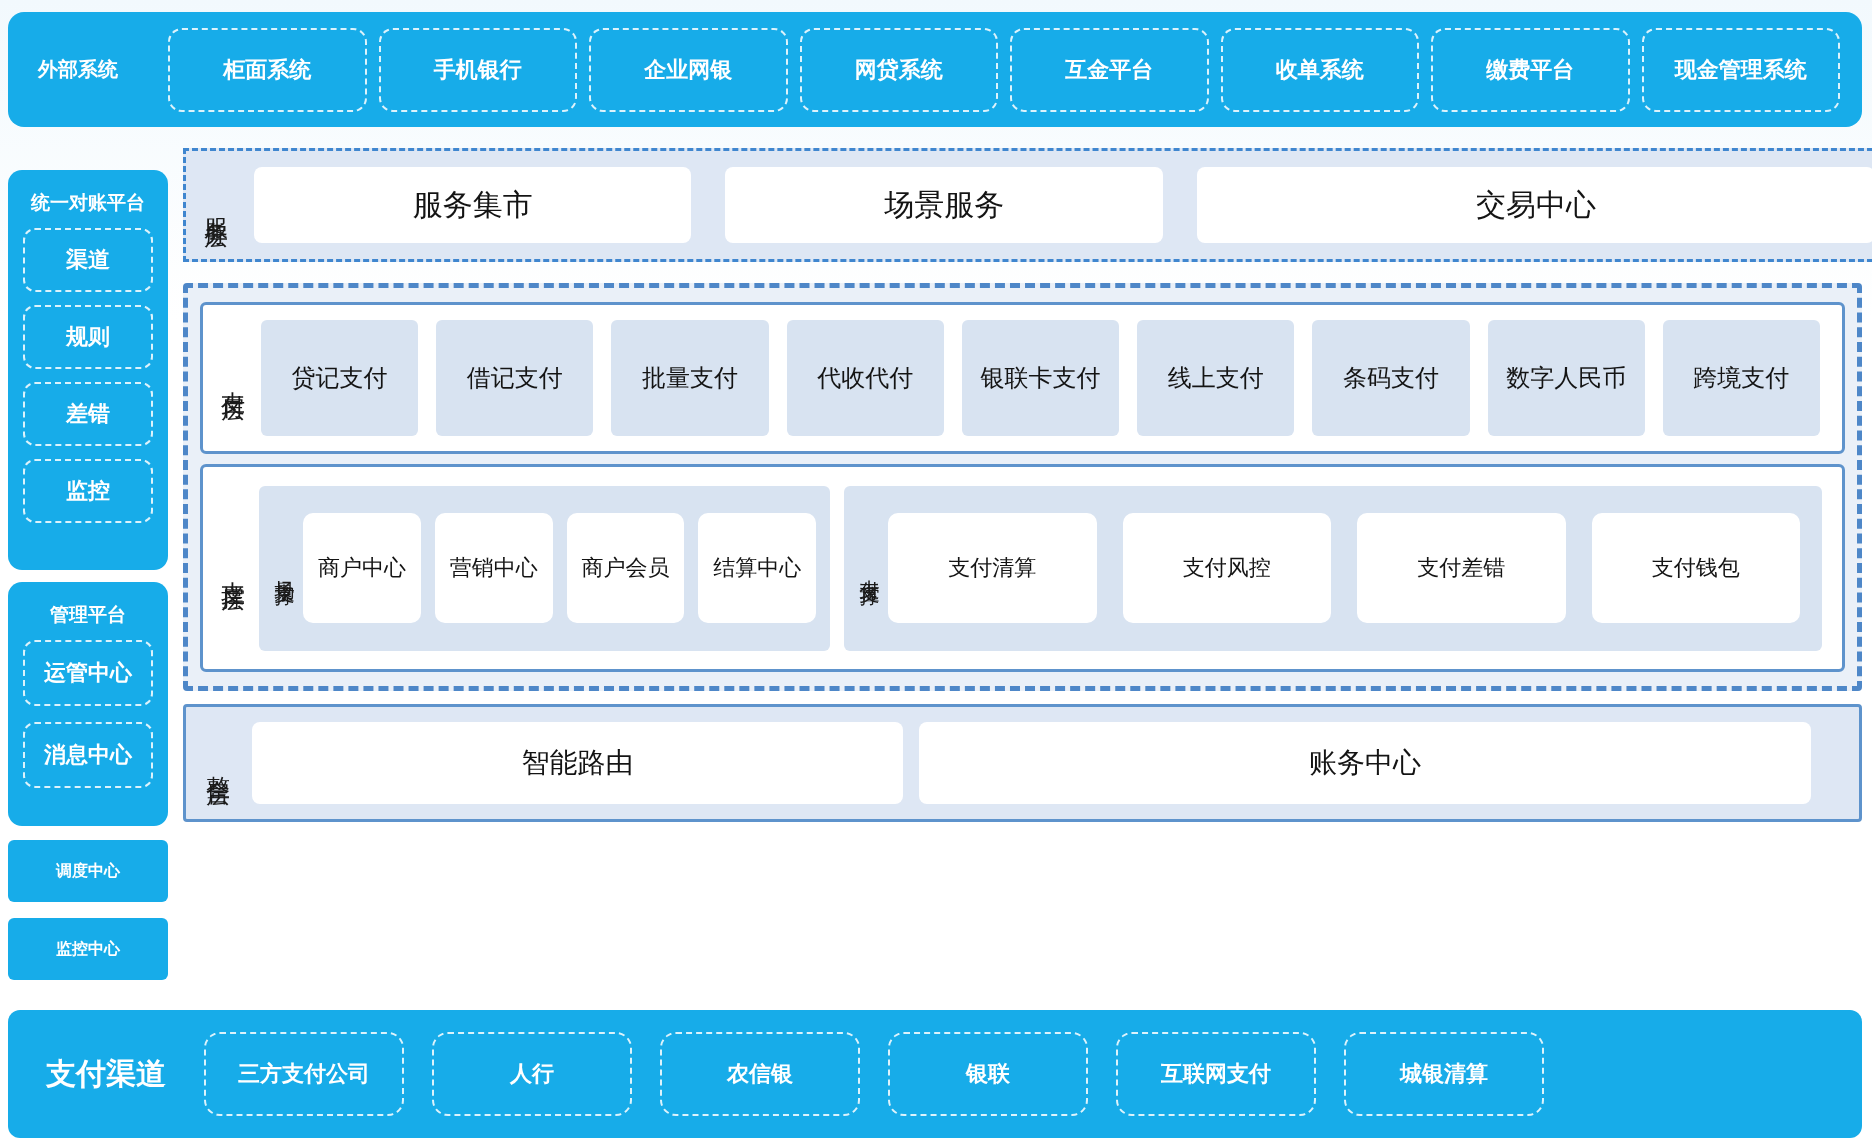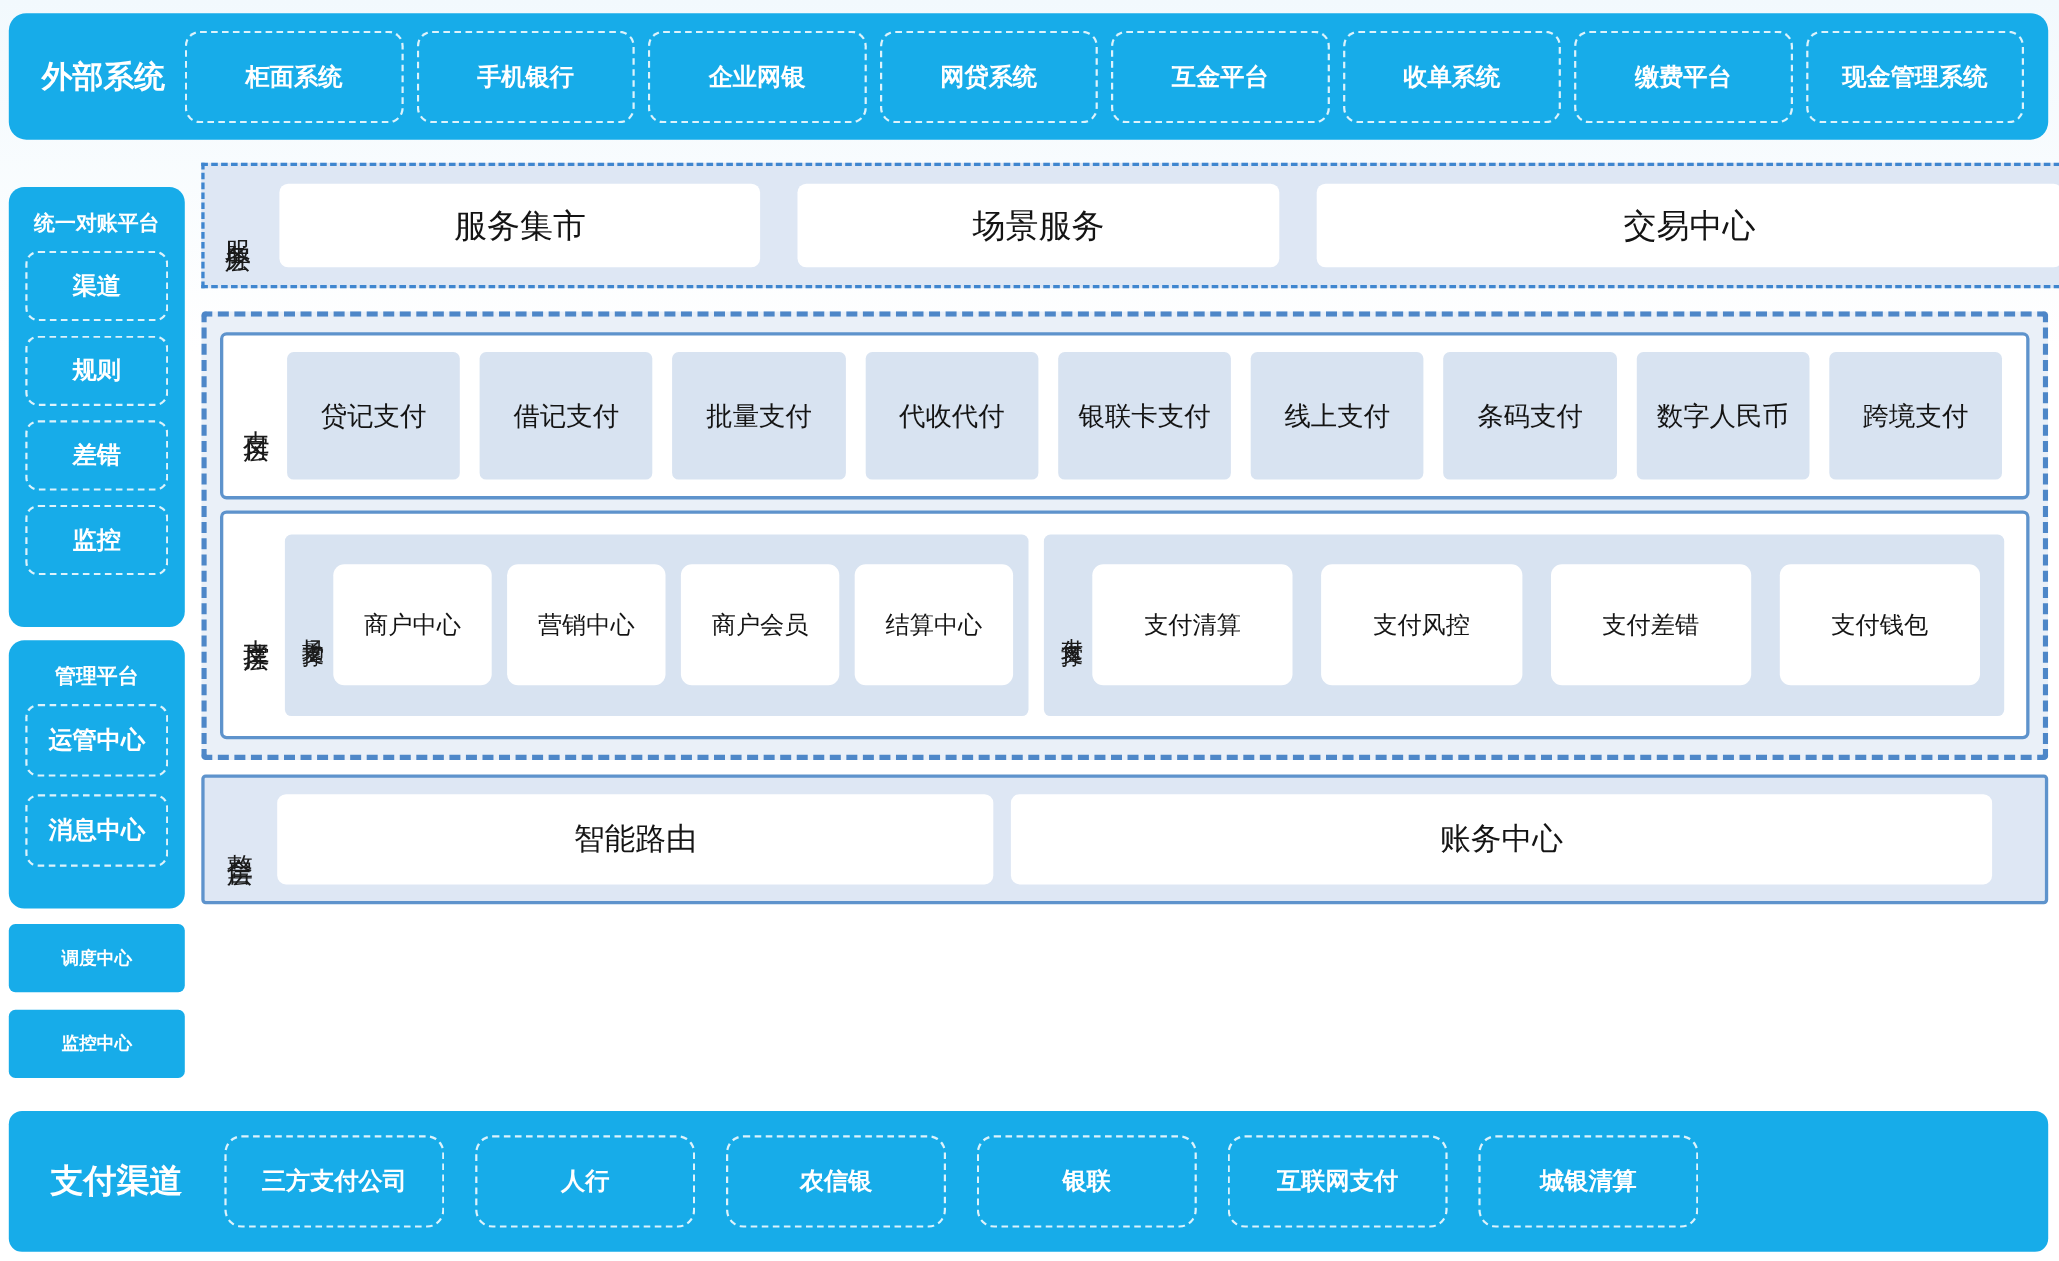--- a/index.html
+++ b/index.html
@@ -9,21 +9,21 @@
     font-family:"DejaVu Sans","Liberation Sans",sans-serif;
     background:linear-gradient(180deg,#f2f9fd 0,#ffffff 320px);
     overflow:hidden;
   }
   
   .blue { background:#17ace9; color:#ffffff; }
   .topbar {
     position:absolute; left:8px; top:12px; width:1854px; height:115px;
     border-radius:16px; display:flex; align-items:center;
   }
-  .topbar-title { width:150px; padding-left:30px; font-size:28px; font-weight:bold; white-space:nowrap; }
+  .topbar-title { width:150px; padding-left:30px; font-size:20px; font-weight:bold; white-space:nowrap; }
   .topbar-items { flex:1; display:flex; gap:12px; padding:0 22px 0 10px; height:84px; }
   .wdash {
     border:2px dashed rgba(255,255,255,.85); border-radius:14px;
     display:flex; align-items:center; justify-content:center;
     color:#ffffff; font-size:22px; font-weight:bold; white-space:nowrap;
   }
   .topbar-items .wdash { flex:1; }
 
   
   .sideblock {
@@ -79,21 +79,21 @@
   }
   .pay-items .lite { flex:1; }
 
   .sup-box { flex:1; }
   .sup-box .v-label { margin:0 14px 0 18px; }
   .sup-groups { flex:1; display:flex; gap:14px; padding-right:20px; height:165px; }
   .group { background:#d8e3f1; border-radius:6px; display:flex; align-items:center; }
   .group .v-label { font-size:20px; letter-spacing:2px; margin:0 8px 0 16px; }
   .group-items { flex:1; display:flex; align-items:center; height:110px; padding-right:14px; }
   .group-items .white-box { flex:1; height:110px; border-radius:10px; font-size:22px; }
-  .group-scene { width:676px; }
+  .group-scene { width:571px; }
   .group-scene .group-items { gap:14px; }
   .group-pay { flex:1; }
   .group-pay .group-items { gap:26px; padding-right:22px; }
 
   .integration {
     position:absolute; left:183px; top:704px; width:1679px; height:118px;
     background:#dee7f4; border:3px solid #5e93cc; border-radius:4px;
     display:flex; align-items:center;
   }
   .integration .v-label { margin-left:20px; }

